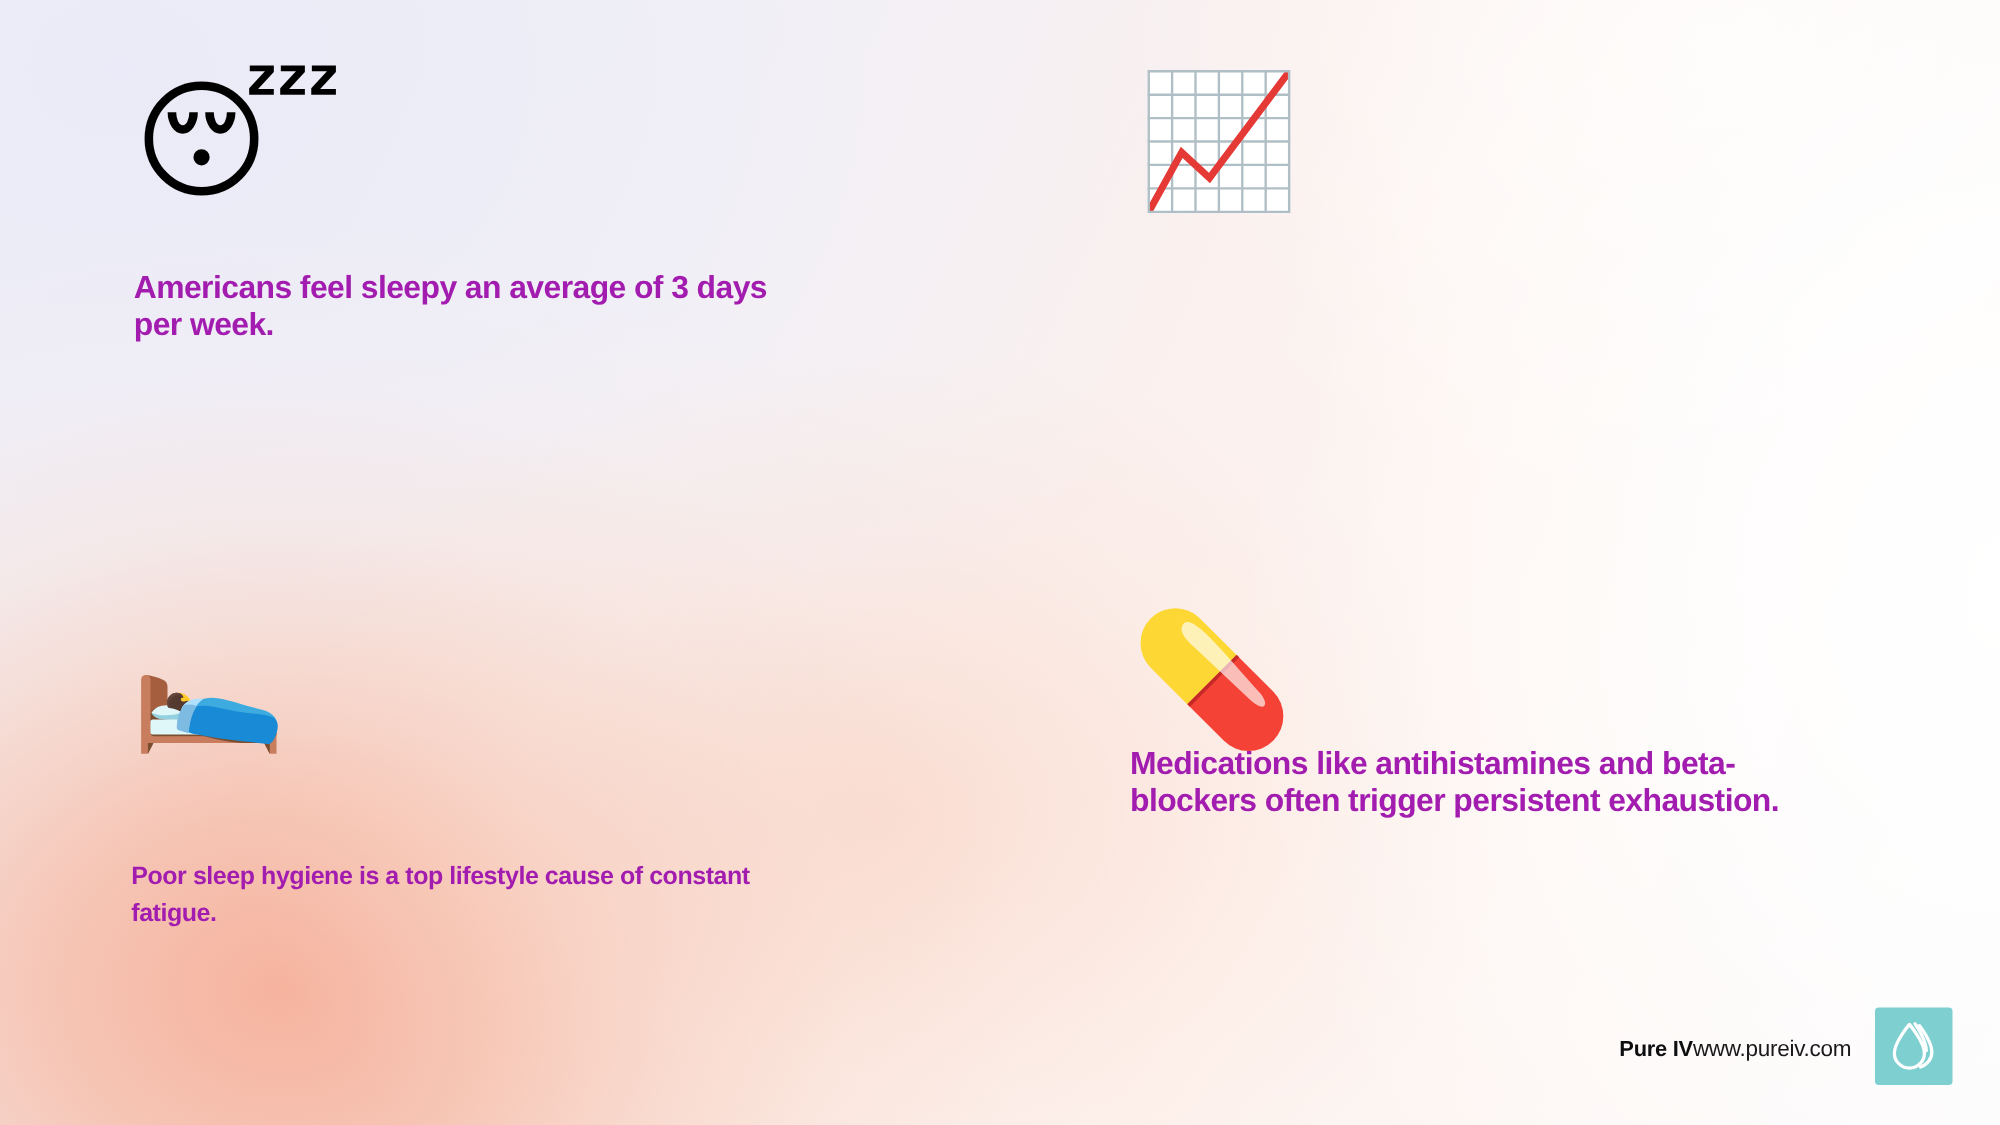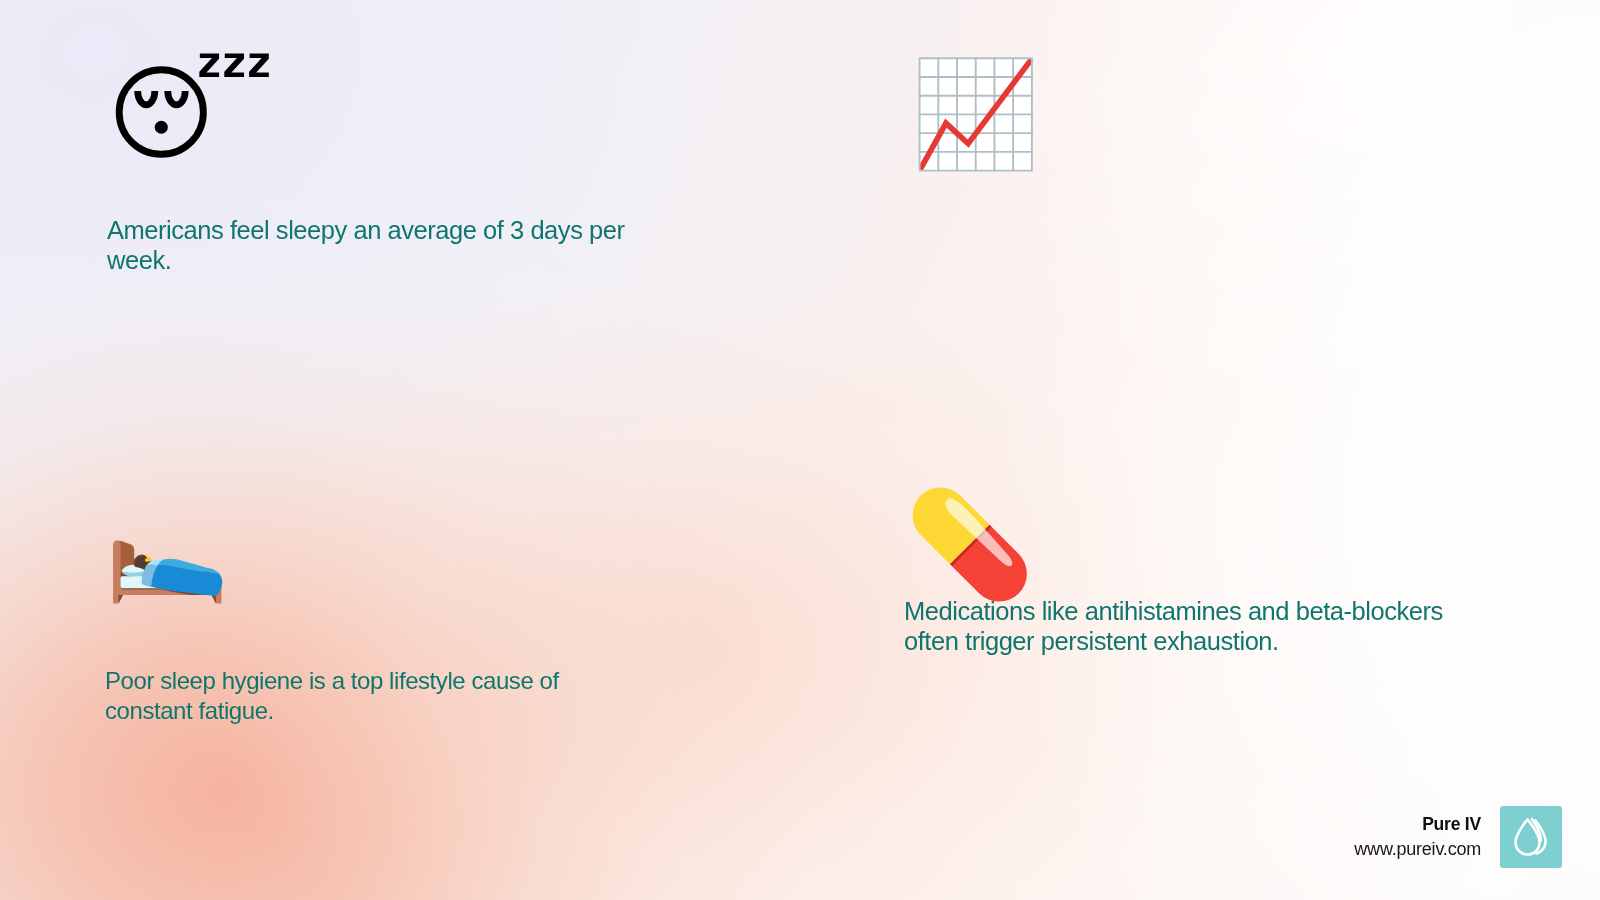--- a/index.html
+++ b/index.html
@@ -83,70 +83,69 @@
   
   .cell {
     position: absolute;
   }
   .cell-emoji {
     display: block;
     line-height: 1;
     user-select: none;
   }
   .cell-text {
-    font-weight: 400;
-    color: #0f766e;
+    font-weight: 700;
+    color: #a21caf;
     letter-spacing: -0.018em;
     margin: 0;
   }
 
   
   #cell-sleepy   { left: 105px; top: 62px;  width: 620px; }
   #cell-chart    { left: 903px; top: 62px;  width: 620px; }
   #cell-bed      { left: 103px; top: 498px; width: 620px; }
   #cell-pill     { left: 897px; top: 492px; width: 620px; }
 
   #cell-sleepy .cell-emoji { font-size: 104px; margin-left: 2px; }
   #cell-chart  .cell-emoji { font-size: 104px; margin-left: 8px; }
   #cell-bed    .cell-emoji { font-size: 100px; margin-left: 2px; }
   #cell-pill   .cell-emoji { font-size: 104px; margin-left: 8px; }
 
   #cell-sleepy .cell-text { font-size: 25.5px; line-height: 30px; margin-top: 49px; margin-left: 2px; width: 545px; }
   #cell-chart  .cell-text { font-size: 25.5px; line-height: 30px; margin-top: 46px; margin-left: 1px; width: 560px; }
-  #cell-bed    .cell-text { font-size: 24px; line-height: 30px; margin-top: 68px; margin-left: 2px; width: 520px; }
+  #cell-bed    .cell-text { font-size: 20px; line-height: 30px; margin-top: 88px; margin-left: 2px; width: 520px; }
   #cell-pill   .cell-text { font-size: 25.5px; line-height: 30px; margin-left: 7px; width: 545px; }
 
   
   #brand {
     position: absolute;
     right: 38px;
     bottom: 32px;
     display: flex;
     align-items: center;
     gap: 19px;
   }
   #brand-text {
     display: flex;
-    flex-direction: column;
+    flex-direction: row;
     align-items: flex-end;
     line-height: 1.18;
   }
   #brand-name {
     font-size: 17.5px;
     font-weight: 700;
     color: #0e0e10;
     letter-spacing: -0.012em;
   }
   #brand-url {
     font-size: 18px;
     font-weight: 400;
     color: #19191c;
     letter-spacing: -0.012em;
     margin-top: 5px;
-    margin-left: 16px;
   }
   #brand-mark {
     width: 62px;
     height: 62px;
     border-radius: 3px;
     display: flex;
     align-items: center;
     justify-content: center;
     flex: 0 0 auto;
   }

